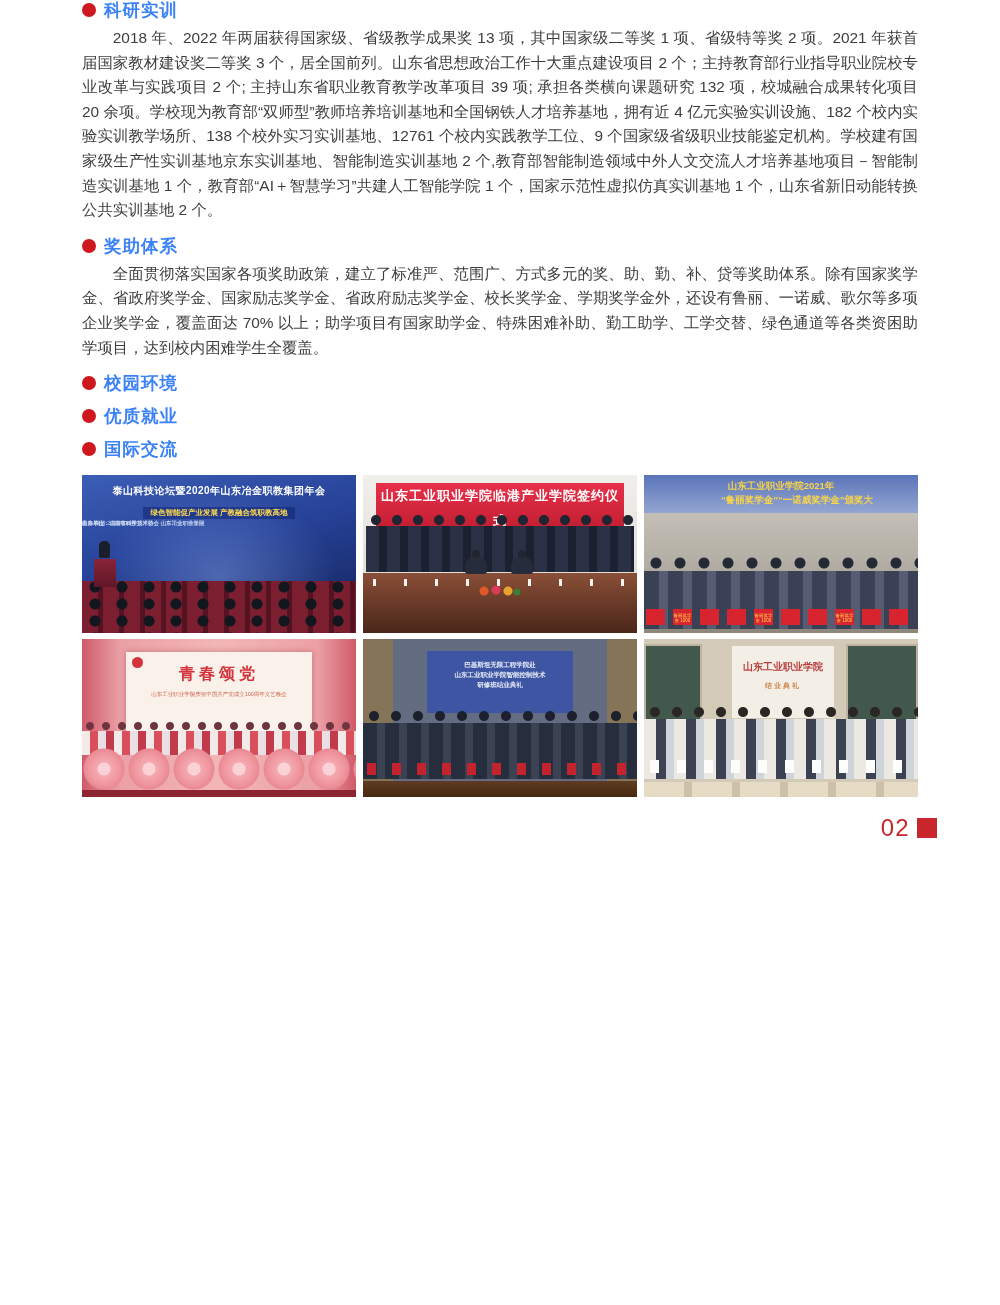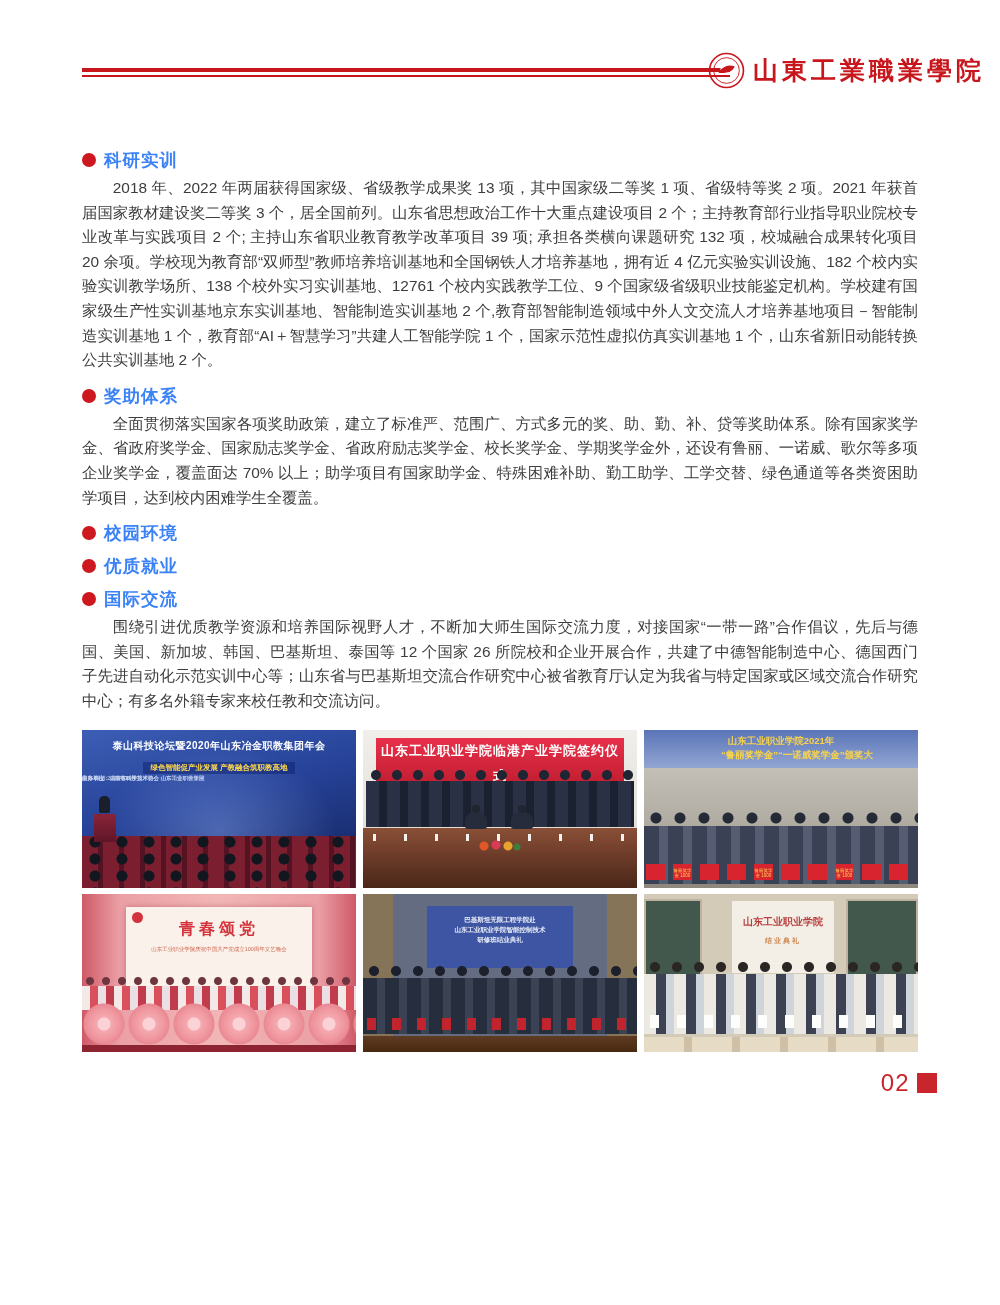--- a/index.html
+++ b/index.html
@@ -122,35 +122,20 @@
   
   .footer{margin-top:17px;text-align:right;padding-right:63px;}
   .page-num{color:#c9252c;font-size:24px;font-weight:500;vertical-align:middle;letter-spacing:1px;}
   .page-square{display:inline-block;width:20px;height:20px;background:#c9252c;vertical-align:middle;margin-left:3px;}
 </style>
 </head>
 <body>
 
 <div class="page">
 
-  <div class="hdr">
-    <div class="rule">
-      <div class="rule-thick"></div>
-      <div class="rule-thin"></div>
-    </div>
-    <div class="brand">
-      <svg class="emblem" viewBox="0 0 36 36">
-        <circle cx="18" cy="18" r="16.5" fill="none" stroke="#c8161d" stroke-width="1.6"></circle>
-        <circle cx="18" cy="18" r="12.5" fill="none" stroke="#c8161d" stroke-width="0.9"></circle>
-        <path d="M10 20 q8 -10 16 -6 q-2 5 -8 6 q-5 1 -8 0 z" fill="#c8161d"></path>
-        <path d="M12 17 q6 -6 12 -4" fill="none" stroke="#fff" stroke-width="1"></path>
-      </svg>
-      <div class="school-name">山東工業職業學院</div>
-    </div>
-  </div>
 
   <div class="content">
 
     <div class="sec">
       <div class="sec-head">
         <span class="bullet"></span>
         <span class="sec-title">科研实训</span>
       </div>
       <p class="sec-body">2018 年、2022 年两届获得国家级、省级教学成果奖 13 项，其中国家级二等奖 1 项、省级特等奖 2 项。2021 年获首届国家教材建设奖二等奖 3 个，居全国前列。山东省思想政治工作十大重点建设项目 2 个；主持教育部行业指导职业院校专业改革与实践项目 2 个; 主持山东省职业教育教学改革项目 39 项; 承担各类横向课题研究 132 项，校城融合成果转化项目 20 余项。学校现为教育部“双师型”教师培养培训基地和全国钢铁人才培养基地，拥有近 4 亿元实验实训设施、182 个校内实验实训教学场所、138 个校外实习实训基地、12761 个校内实践教学工位、9 个国家级省级职业技能鉴定机构。学校建有国家级生产性实训基地京东实训基地、智能制造实训基地 2 个,教育部智能制造领域中外人文交流人才培养基地项目－智能制造实训基地 1 个，教育部“AI＋智慧学习”共建人工智能学院 1 个，国家示范性虚拟仿真实训基地 1 个，山东省新旧动能转换公共实训基地 2 个。</p>
     </div>
@@ -175,21 +160,20 @@
         <span class="bullet"></span>
         <span class="sec-title">优质就业</span>
       </div>
     </div>
 
     <div class="sec">
       <div class="sec-head">
         <span class="bullet"></span>
         <span class="sec-title">国际交流</span>
       </div>
-      <p class="sec-body">围绕引进优质教学资源和培养国际视野人才，不断加大师生国际交流力度，对接国家“一带一路”合作倡议，先后与德国、美国、新加坡、韩国、巴基斯坦、泰国等 12 个国家 26 所院校和企业开展合作，共建了中德智能制造中心、德国西门子先进自动化示范实训中心等；山东省与巴基斯坦交流合作研究中心被省教育厅认定为我省与特定国家或区域交流合作研究中心；有多名外籍专家来校任教和交流访问。</p>
     </div>
 
     <div class="photo-grid">
 
       <figure class="photo">
         <div class="p1-hall"></div>
         <div class="p1-title">泰山科技论坛暨2020年山东冶金职教集团年会</div>
         <div class="p1-subwrap">
           <span class="p1-sub">绿色智能促产业发展 产教融合筑职教高地</span>
         </div>

